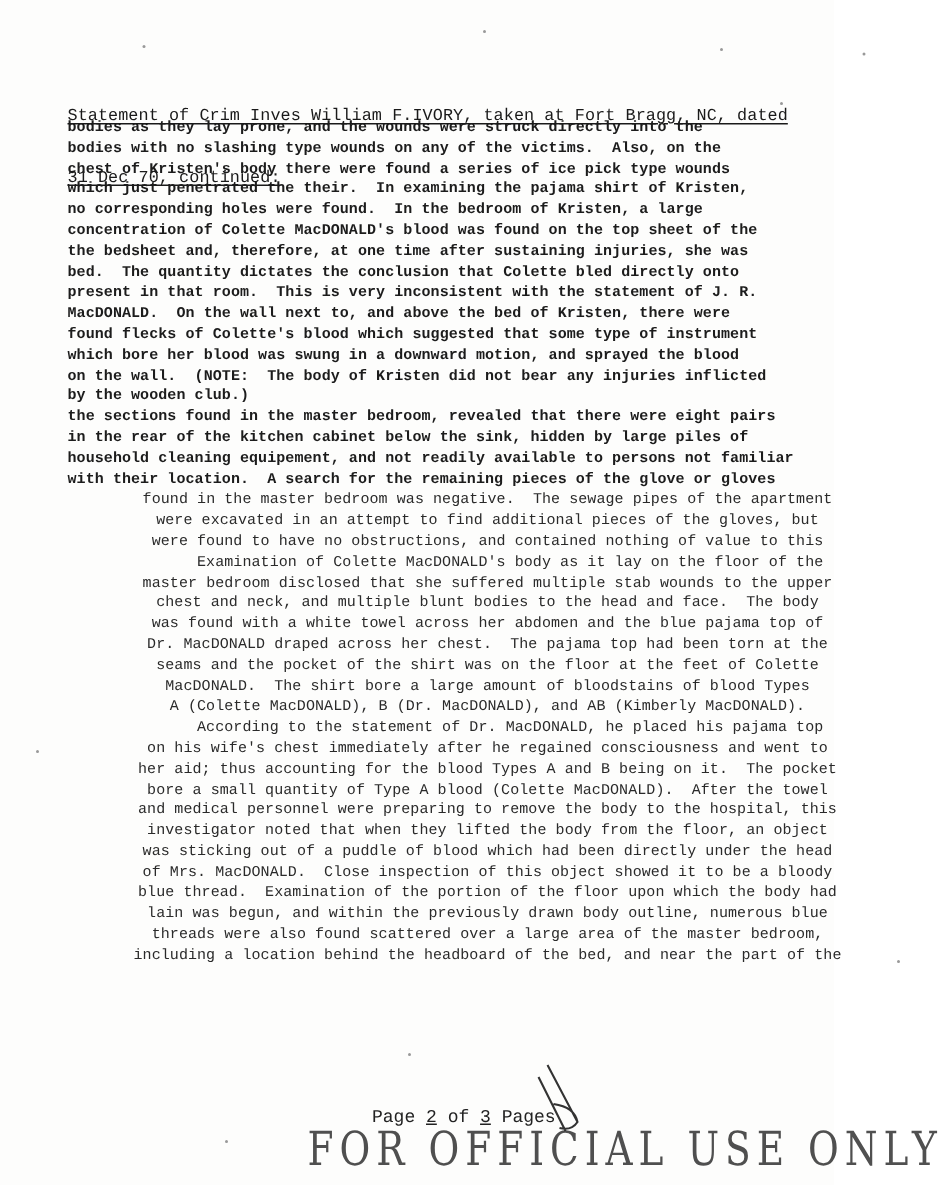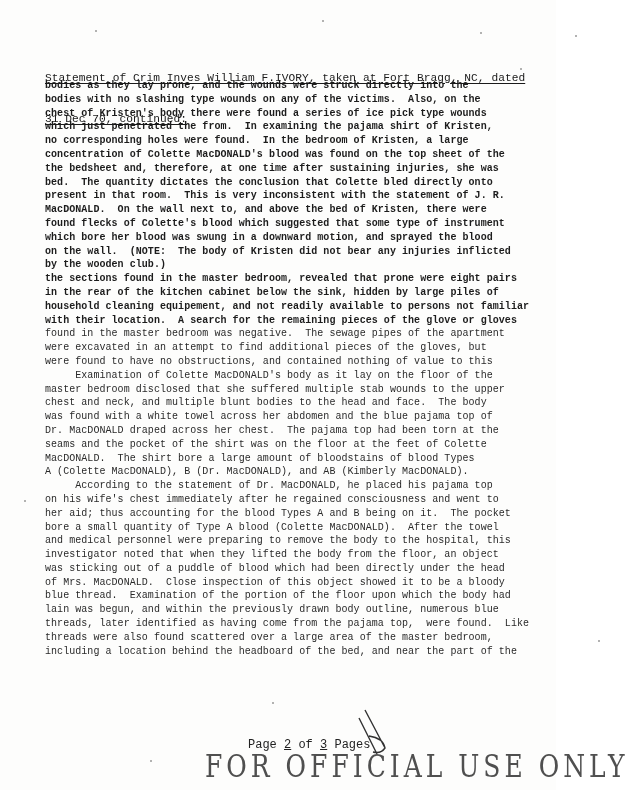--- a/index.html
+++ b/index.html
@@ -50,20 +50,21 @@
       color: #1c1c1c;
     }
     .body-text .line {
       display: block;
       white-space: pre;
       height: 13.8px;
     }
     .body-text .line.faint {
       font-weight: normal;
       color: #2a2a2a;
+      text-align: center;
     }
     .footer-page {
       position: absolute;
       left: 248px;
       top: 738px;
       font-size: 12px;
       font-family: "Liberation Mono", monospace;
       color: #222;
       white-space: pre;
     }
@@ -104,32 +105,32 @@
 
   <div class="header">
     <span class="hl">Statement of Crim Inves William F.IVORY, taken at Fort Bragg, NC, dated</span>
     <span class="hl">31 Dec 70, continued:</span>
   </div>
 
   <div class="body-text">
     <span class="line">bodies as they lay prone, and the wounds were struck directly into the</span>
     <span class="line">bodies with no slashing type wounds on any of the victims.  Also, on the</span>
     <span class="line">chest of Kristen's body there were found a series of ice pick type wounds</span>
-    <span class="line">which just penetrated the from.  In examining the pajama shirt of Kristen,</span>
+    <span class="line">which just penetrated the their.  In examining the pajama shirt of Kristen,</span>
     <span class="line">no corresponding holes were found.  In the bedroom of Kristen, a large</span>
     <span class="line">concentration of Colette MacDONALD's blood was found on the top sheet of the</span>
     <span class="line">the bedsheet and, therefore, at one time after sustaining injuries, she was</span>
     <span class="line">bed.  The quantity dictates the conclusion that Colette bled directly onto</span>
     <span class="line">present in that room.  This is very inconsistent with the statement of J. R.</span>
     <span class="line">MacDONALD.  On the wall next to, and above the bed of Kristen, there were</span>
     <span class="line">found flecks of Colette's blood which suggested that some type of instrument</span>
     <span class="line">which bore her blood was swung in a downward motion, and sprayed the blood</span>
     <span class="line">on the wall.  (NOTE:  The body of Kristen did not bear any injuries inflicted</span>
     <span class="line">by the wooden club.)</span>
-    <span class="line">the sections found in the master bedroom, revealed that prone were eight pairs</span>
+    <span class="line">the sections found in the master bedroom, revealed that there were eight pairs</span>
     <span class="line">in the rear of the kitchen cabinet below the sink, hidden by large piles of</span>
     <span class="line">household cleaning equipement, and not readily available to persons not familiar</span>
     <span class="line">with their location.  A search for the remaining pieces of the glove or gloves</span>
     <span class="line faint">found in the master bedroom was negative.  The sewage pipes of the apartment</span>
     <span class="line faint">were excavated in an attempt to find additional pieces of the gloves, but</span>
     <span class="line faint">were found to have no obstructions, and contained nothing of value to this</span>
     <span class="line faint">     Examination of Colette MacDONALD's body as it lay on the floor of the</span>
     <span class="line faint">master bedroom disclosed that she suffered multiple stab wounds to the upper</span>
     <span class="line faint">chest and neck, and multiple blunt bodies to the head and face.  The body</span>
     <span class="line faint">was found with a white towel across her abdomen and the blue pajama top of</span>
@@ -140,21 +141,20 @@
     <span class="line faint">     According to the statement of Dr. MacDONALD, he placed his pajama top</span>
     <span class="line faint">on his wife's chest immediately after he regained consciousness and went to</span>
     <span class="line faint">her aid; thus accounting for the blood Types A and B being on it.  The pocket</span>
     <span class="line faint">bore a small quantity of Type A blood (Colette MacDONALD).  After the towel</span>
     <span class="line faint">and medical personnel were preparing to remove the body to the hospital, this</span>
     <span class="line faint">investigator noted that when they lifted the body from the floor, an object</span>
     <span class="line faint">was sticking out of a puddle of blood which had been directly under the head</span>
     <span class="line faint">of Mrs. MacDONALD.  Close inspection of this object showed it to be a bloody</span>
     <span class="line faint">blue thread.  Examination of the portion of the floor upon which the body had</span>
     <span class="line faint">lain was begun, and within the previously drawn body outline, numerous blue</span>
-    <span class="line faint">threads, later identified as having come from the pajama top,  were found.  Like</span>
     <span class="line faint">threads were also found scattered over a large area of the master bedroom,</span>
     <span class="line faint">including a location behind the headboard of the bed, and near the part of the</span>
   </div>
 
   <svg class="signature" viewBox="0 0 40 50">
     <path d="M10 2 L30 40 M4 10 L22 46 M14 28 Q28 30 30 40 Q26 46 18 44" stroke="#333" stroke-width="1.4" fill="none"></path>
   </svg>
 
   <div class="footer-page"><span>Page</span> <span class="num">2</span> <span>of</span> <span class="num">3</span> <span>Pages</span></div>
 

